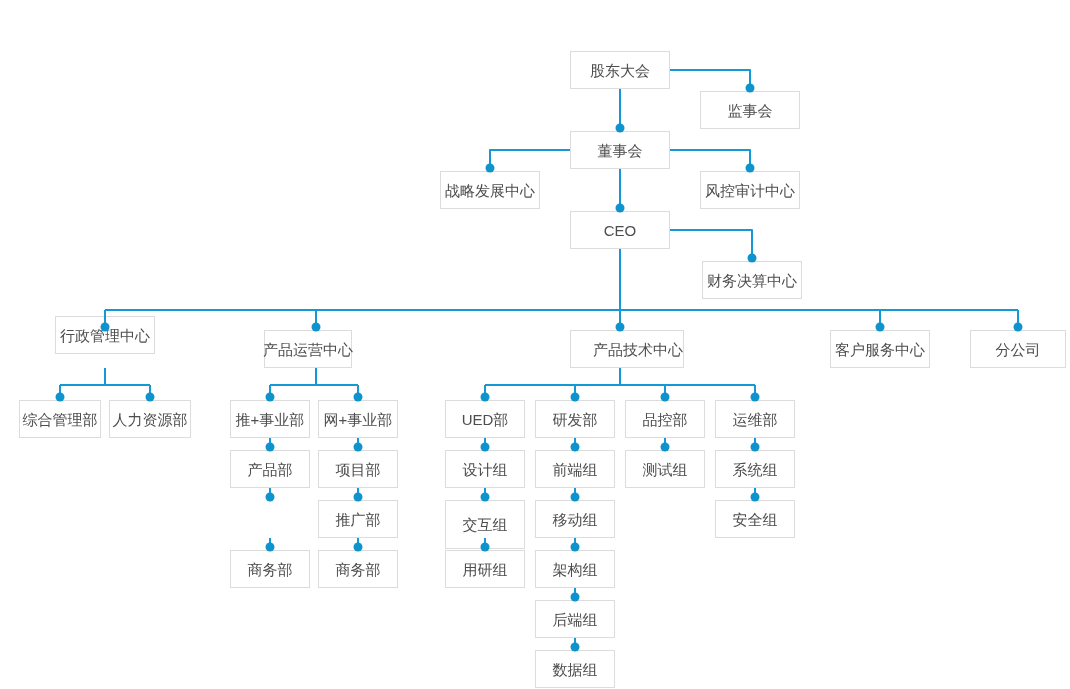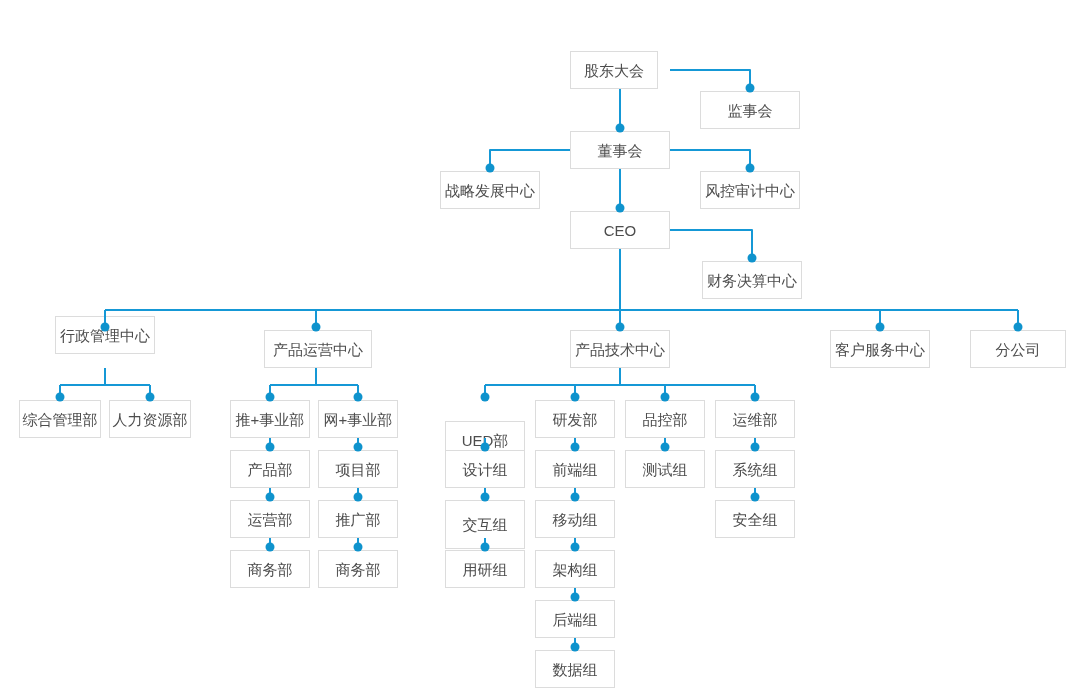--- a/index.html
+++ b/index.html
@@ -41,21 +41,21 @@
   }
   svg.connector-layer circle {
     fill: var(--dot, #0f93cd);
     stroke: none;
   }
 </style>
 </head>
 <body>
 
 <div class="stage" style="--bg: #ffffff; --line: #1598d6; --dot: #0f93cd; --lw: 2px; --node-bg: #ffffff; --node-border: #dcdcdc; --node-text: #4d4d4d; --node-fs: 15px;">
-  <div class="node" style="left: 570px; top: 51px; width: 88px; height: 38px;">
+  <div class="node" style="left: 570px; top: 51px; width: 100px; height: 38px;">
       <span>股东大会</span>
     </div>
     <div class="node" style="left: 700px; top: 91px; width: 100px; height: 38px;">
       <span>监事会</span>
     </div>
     <div class="node" style="left: 570px; top: 131px; width: 100px; height: 38px;">
       <span>董事会</span>
     </div>
     <div class="node" style="left: 440px; top: 171px; width: 100px; height: 38px;">
       <span>战略发展中心</span>
@@ -65,24 +65,24 @@
     </div>
     <div class="node" style="left: 570px; top: 211px; width: 100px; height: 38px;">
       <span>CEO</span>
     </div>
     <div class="node" style="left: 702px; top: 261px; width: 100px; height: 38px;">
       <span>财务决算中心</span>
     </div>
     <div class="node" style="left: 55px; top: 316px; width: 100px; height: 38px;">
       <span>行政管理中心</span>
     </div>
-    <div class="node" style="left: 264px; top: 330px; width: 108px; height: 38px;">
+    <div class="node" style="left: 264px; top: 330px; width: 88px; height: 38px;">
       <span>产品运营中心</span>
     </div>
-    <div class="node" style="left: 570px; top: 330px; width: 100px; height: 38px;">
+    <div class="node" style="left: 570px; top: 330px; width: 114px; height: 38px; justify-content: flex-end;">
       <span>产品技术中心</span>
     </div>
     <div class="node" style="left: 830px; top: 330px; width: 100px; height: 38px;">
       <span>客户服务中心</span>
     </div>
     <div class="node" style="left: 970px; top: 330px; width: 96px; height: 38px;">
       <span>分公司</span>
     </div>
     <div class="node" style="left: 19px; top: 400px; width: 82px; height: 38px;">
       <span>综合管理部</span>
@@ -95,33 +95,30 @@
     </div>
     <div class="node" style="left: 318px; top: 400px; width: 80px; height: 38px;">
       <span>网+事业部</span>
     </div>
     <div class="node" style="left: 230px; top: 450px; width: 80px; height: 38px;">
       <span>产品部</span>
     </div>
     <div class="node" style="left: 318px; top: 450px; width: 80px; height: 38px;">
       <span>项目部</span>
     </div>
-    <div class="node" style="left: 230px; top: 500px; width: 80px; height: 38px;">
-      <span>运营部</span>
-    </div>
     <div class="node" style="left: 318px; top: 500px; width: 80px; height: 38px;">
       <span>推广部</span>
     </div>
     <div class="node" style="left: 230px; top: 550px; width: 80px; height: 38px;">
       <span>商务部</span>
     </div>
     <div class="node" style="left: 318px; top: 550px; width: 80px; height: 38px;">
       <span>商务部</span>
     </div>
-    <div class="node" style="left: 445px; top: 400px; width: 80px; height: 38px; margin-top: 21px;">
+    <div class="node" style="left: 445px; top: 400px; width: 80px; height: 38px;">
       <span>UED部</span>
     </div>
     <div class="node" style="left: 535px; top: 400px; width: 80px; height: 38px;">
       <span>研发部</span>
     </div>
     <div class="node" style="left: 625px; top: 400px; width: 80px; height: 38px;">
       <span>品控部</span>
     </div>
     <div class="node" style="left: 715px; top: 400px; width: 80px; height: 38px;">
       <span>运维部</span>

